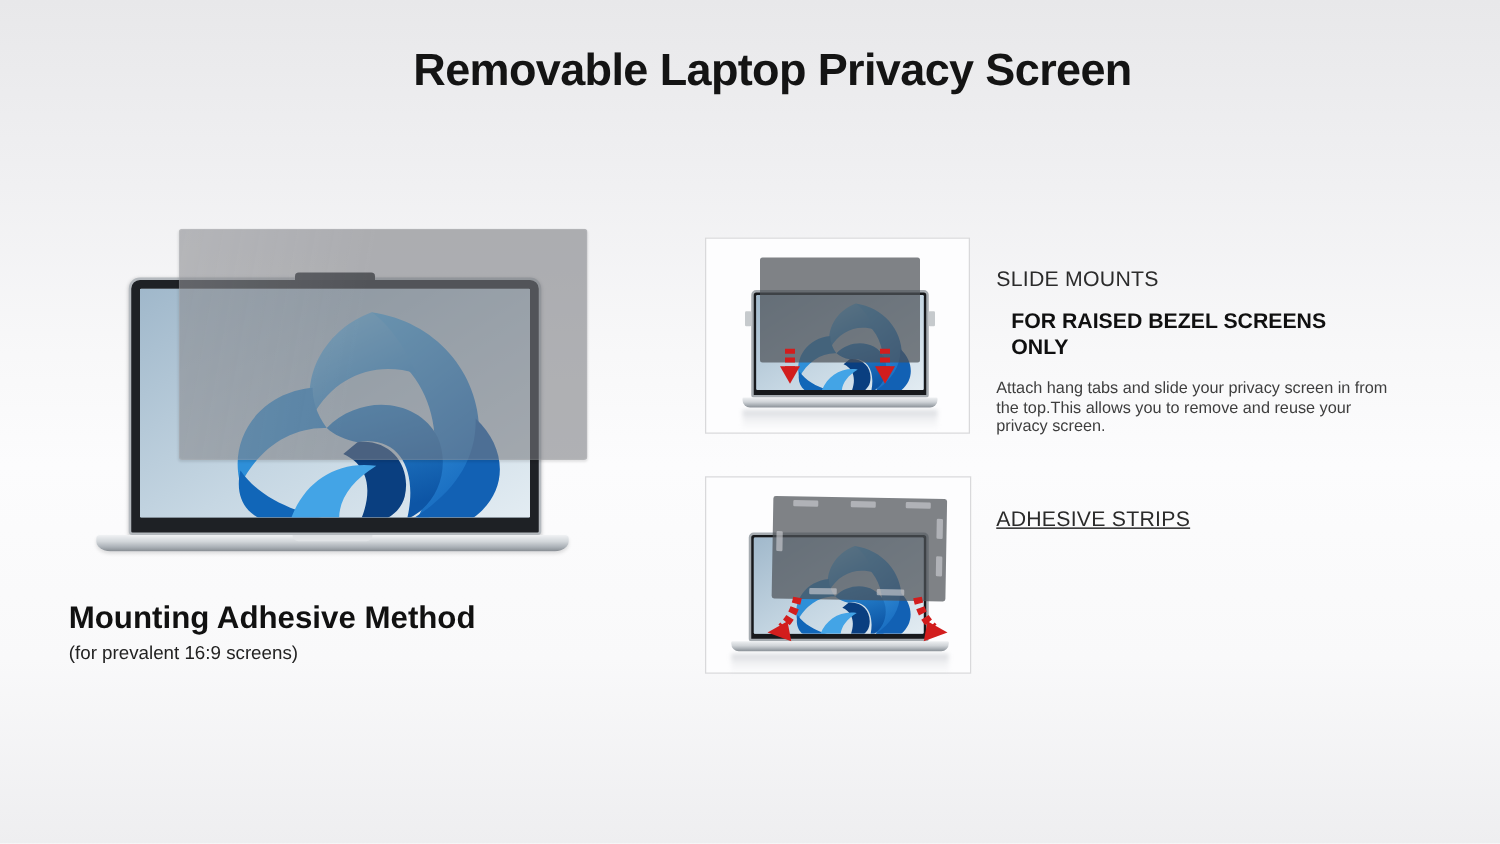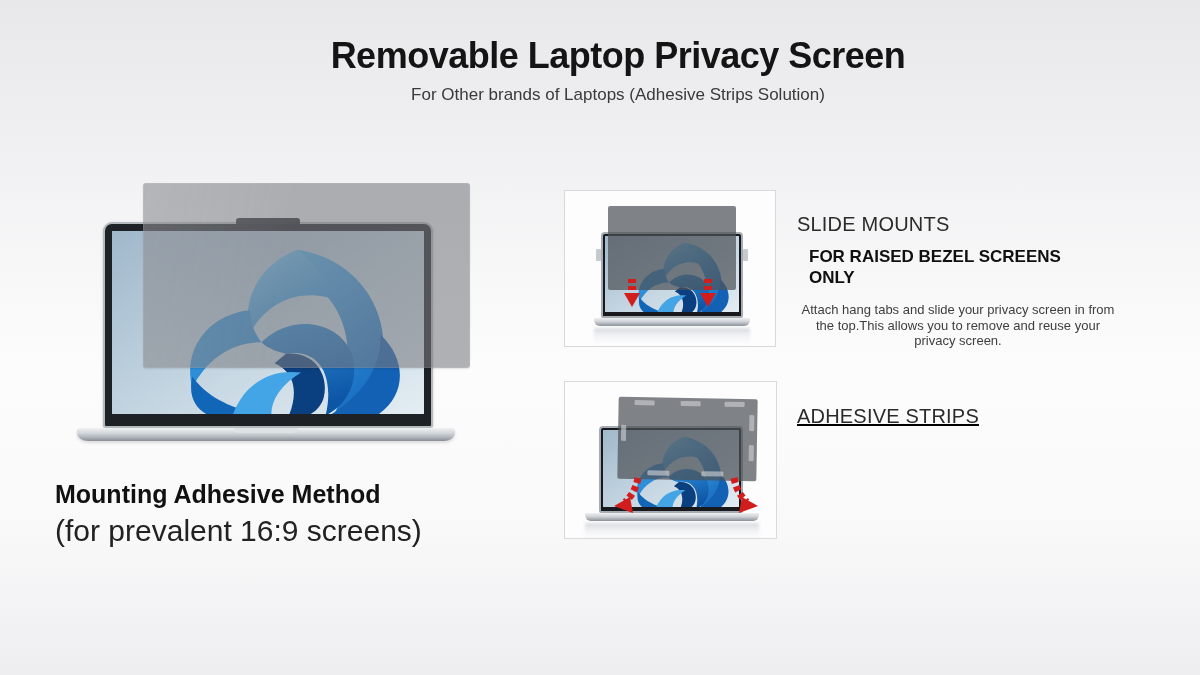--- a/index.html
+++ b/index.html
@@ -26,21 +26,21 @@
     background:linear-gradient(180deg,#f0f2f4 0%,#d2d6da 40%,#aab0b6 75%,#878d93 100%);
     border-radius:3px 3px 11px 11px / 3px 3px 8px 8px;box-shadow:0 2px 3px rgba(0,0,0,0.12);}
   .lt-base::after{content:"";position:absolute;left:50%;top:0;transform:translateX(-50%);
     width:64px;height:5px;background:#e0e3e6;border-radius:0 0 5px 5px;}
   .film-main{position:absolute;left:143px;top:183px;width:327px;height:185px;z-index:3;
     background:linear-gradient(100deg,rgba(255,255,255,0.10),rgba(255,255,255,0) 45%),
       rgba(121,123,128,0.58);
     border-radius:3px;box-shadow:inset 0 0 0 1px rgba(255,255,255,0.07),0 1px 2px rgba(0,0,0,0.10);}
   .main-caption{position:absolute;left:55px;top:480px;width:436px;text-align:left;}
   .main-caption-title{font-size:25px;font-weight:700;color:#111;margin:0;}
-  .main-caption-sub{font-size:30px;font-weight:400;color:#222;margin:5px 0 0 0;}
+  .main-caption-sub{font-size:15px;font-weight:400;color:#222;margin:5px 0 0 0;}
 
   
   .thumb-box{position:absolute;background:#fdfdfe;border:1px solid #d9d9db;box-sizing:border-box;}
   .box1{left:564px;top:190px;width:212px;height:157px;}
   .box2{left:564px;top:381px;width:213px;height:158px;}
   .t-screen{position:absolute;box-sizing:border-box;border:2px solid #a6acb1;
     background:#17191c;border-radius:4px 4px 2px 2px;padding:2px 2px 4px 2px;}
   .t-screen .lt-display{border-radius:1px;}
   .t-base{position:absolute;height:8px;
     background:linear-gradient(180deg,#eef0f2 0%,#cfd3d7 45%,#a3a9af 80%,#8a9096 100%);
@@ -49,23 +49,23 @@
     background:linear-gradient(180deg,rgba(150,157,165,0.35),rgba(180,186,192,0.15) 50%,rgba(200,205,210,0) 100%);}
   .t-film{position:absolute;background:rgba(78,82,88,0.72);border-radius:2px;}
   .clip{position:absolute;width:5px;height:12px;background:#c6cacd;border-radius:1px;}
   .strip{position:absolute;background:rgba(206,209,213,0.62);border-radius:1px;}
   .arrow{position:absolute;}
   .flip{transform:scaleX(-1);}
 
   
   .method-text{position:absolute;left:797px;width:322px;}
   .mt1{top:214px;} .mt2{top:406px;text-decoration:underline;}
-  .m-name{font-size:20px;font-weight:400;color:#2b2b2b;line-height:20px;margin:0;letter-spacing:0.2px;}
+  .m-name{font-size:17px;font-weight:400;color:#2b2b2b;line-height:20px;margin:0;letter-spacing:0.2px;}
   .m-qual{font-size:17px;font-weight:700;color:#101010;line-height:21px;margin:12px;}
-  .m-desc{font-size:13px;font-weight:400;color:#3e3e3e;line-height:15.6px;margin:14px 0 0 0;text-align:center;}
+  .m-desc{font-size:13px;font-weight:400;color:#3e3e3e;line-height:15.6px;margin:14px 0 0 0;}
 </style>
 </head>
 <body>
 
 <div class="stage">
 
   <svg class="defs-svg" aria-hidden="true">
     <defs>
       <linearGradient id="wpbg" x1="0" y1="0" x2="1" y2="1">
         <stop offset="0" stop-color="#9fb7ca"></stop>
@@ -93,21 +93,20 @@
         <path d="M85,160 C78,190 98,206 126,206 L178,206 C137,197 104,187 85,160 Z" fill="#1166b8"></path>
         <path d="M158,124 C188,94 236,100 252,132 C263,158 252,190 226,201 C235,163 222,130 184,136 C174,134 164,130 158,124 Z" fill="url(#gB)"></path>
         <path d="M184,136 C212,133 230,156 224,182 C220,198 203,206 185,206 C196,183 197,157 172,146 Z" fill="#0a3f80"></path>
         <path d="M126,206 C136,172 164,151 200,156 C177,170 166,188 169,206 Z" fill="#43a4e6"></path>
       </symbol>
     </defs>
   </svg>
 
   <div class="header">
     <h1 class="title">Removable Laptop Privacy Screen</h1>
-    <p class="subtitle">For Other brands of Laptops (Adhesive Strips Solution)</p>
   </div>
 
   <div class="main-figure">
     <div class="lt-screen">
       <div class="cam-bump"></div>
       <div class="lt-display">
         <svg viewBox="0 0 330 206" preserveAspectRatio="xMidYMid slice">
             <use href="#bloom"></use>
           </svg>
       </div>

